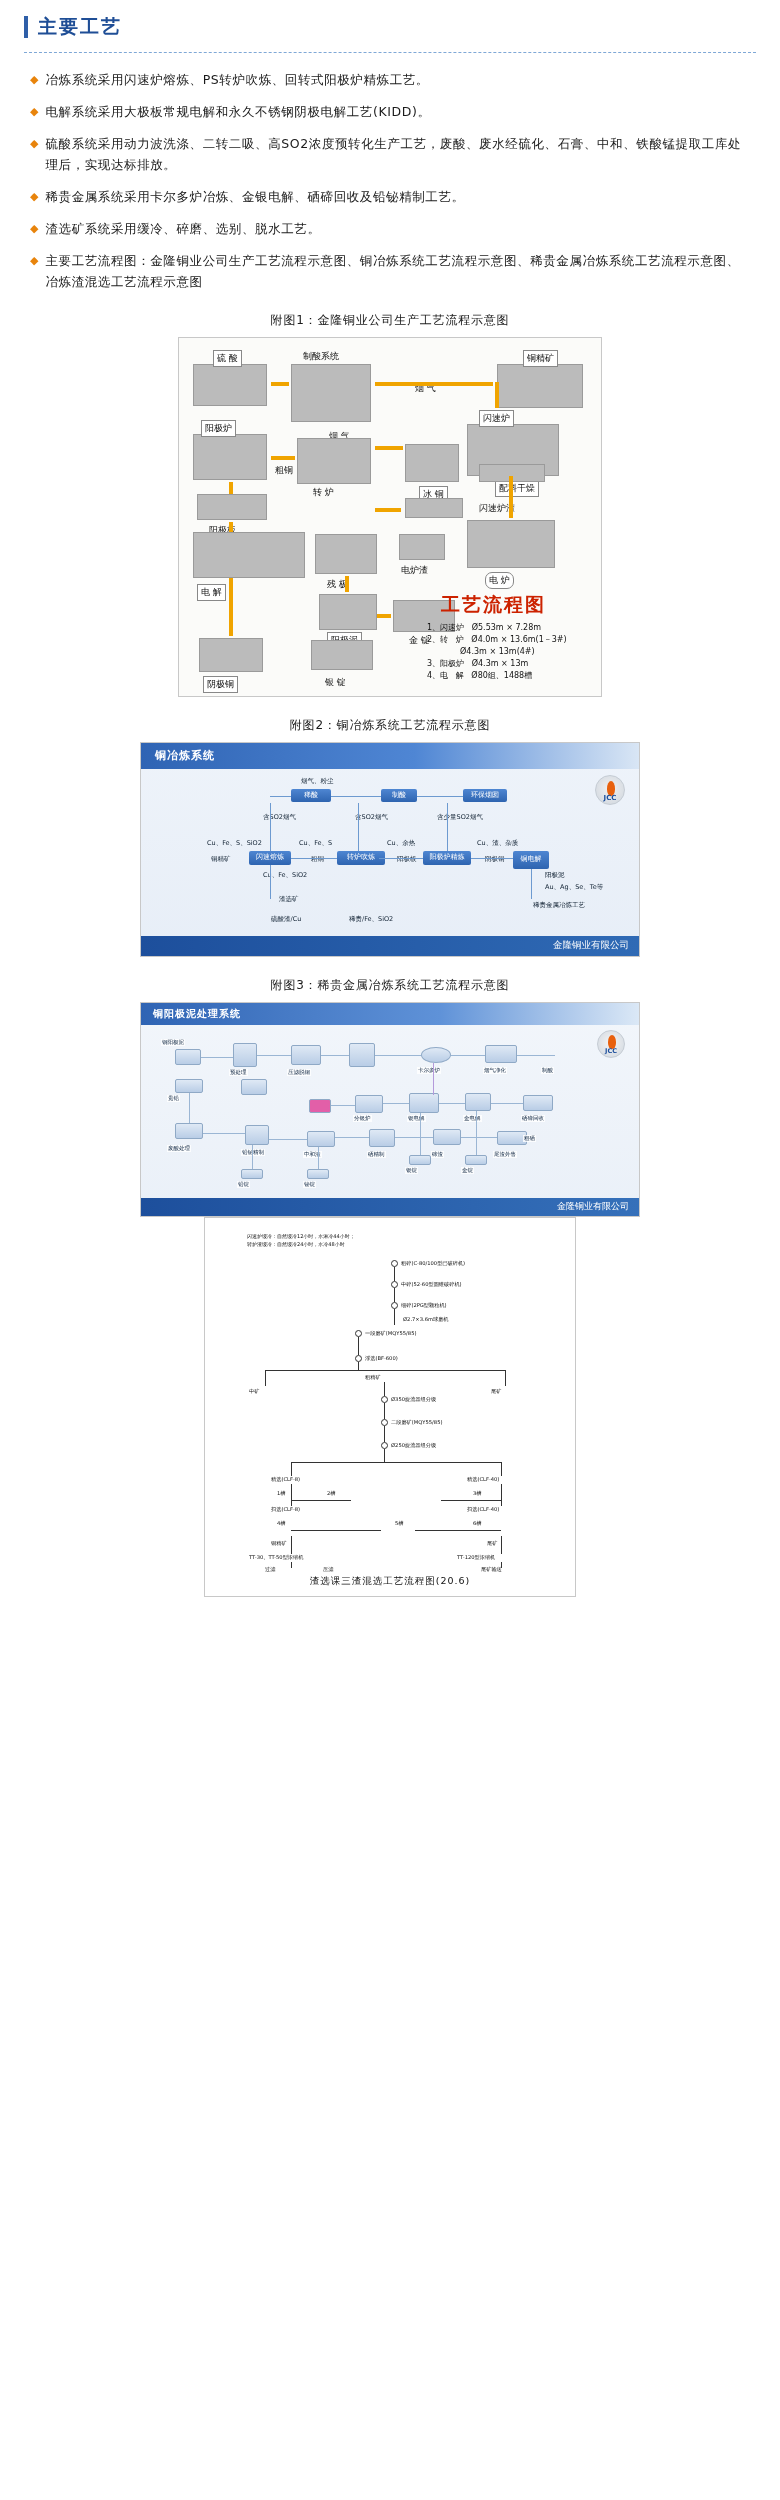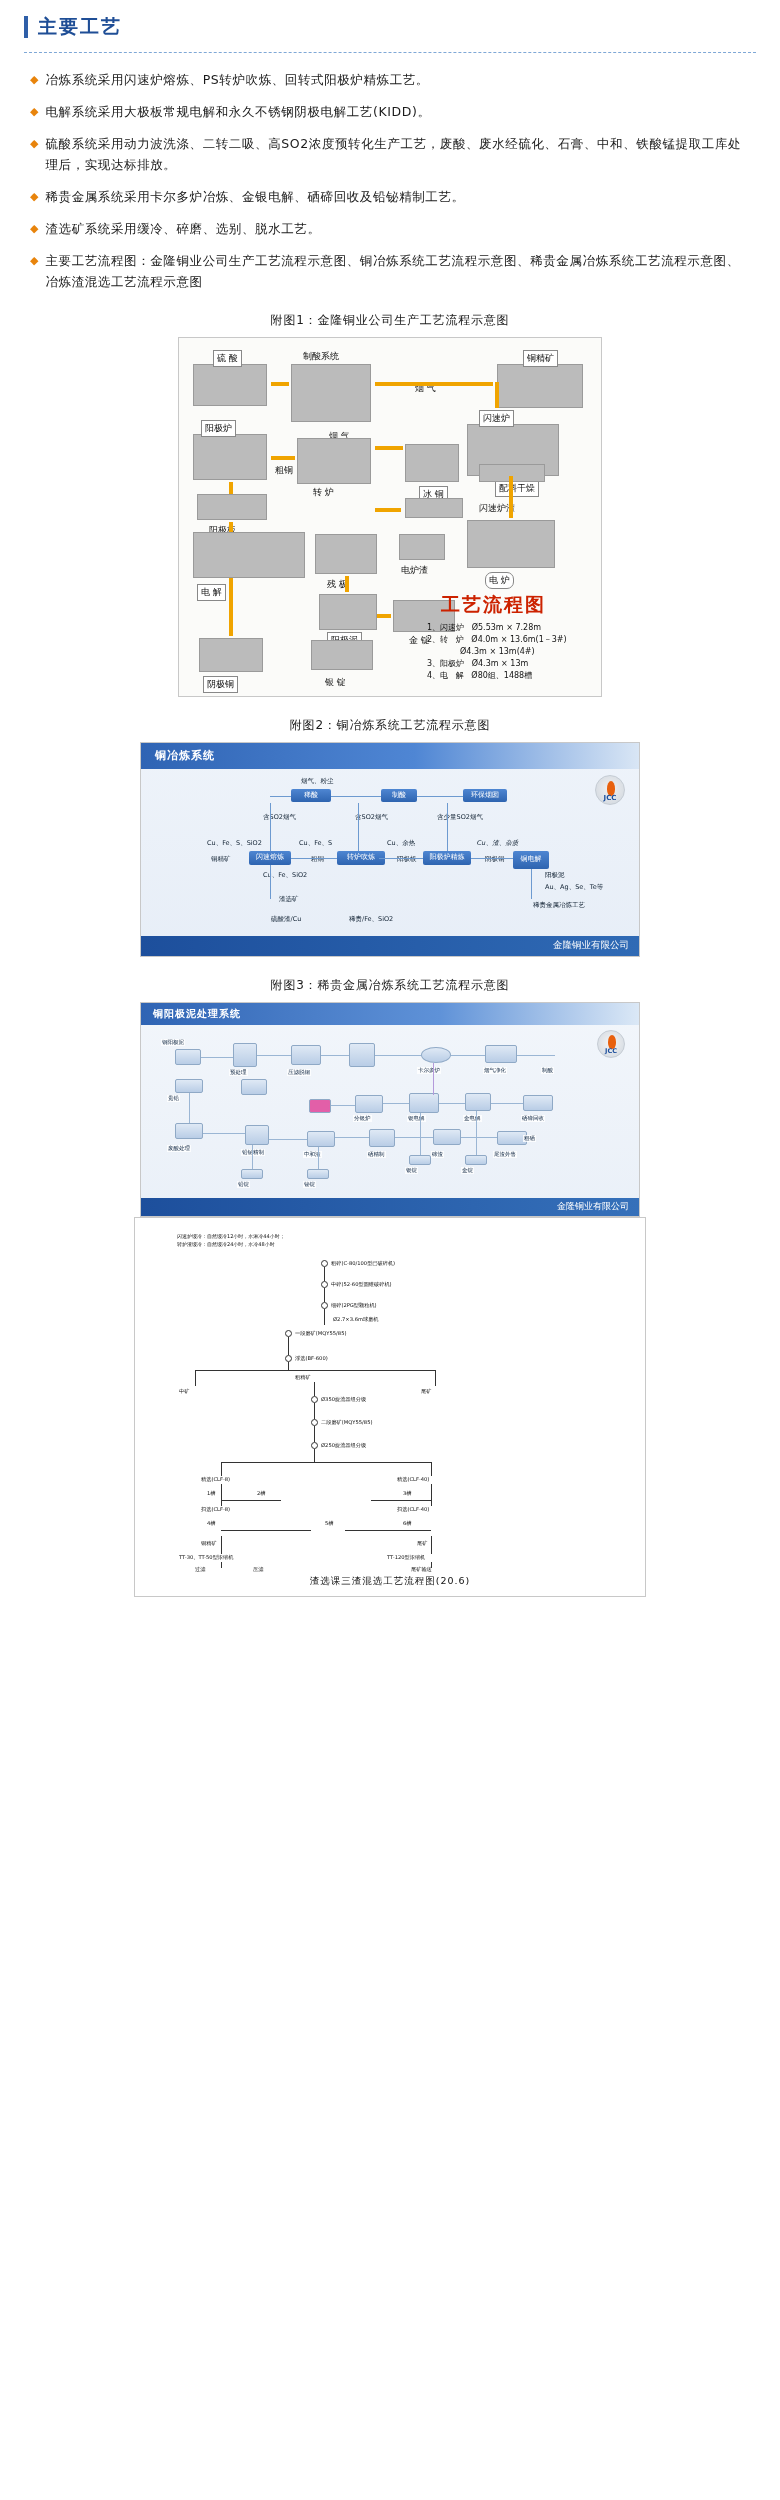--- a/index.html
+++ b/index.html
@@ -225,21 +225,21 @@
     font-family:"DejaVu Sans", sans-serif; white-space:nowrap;
     background:#ffffffcc; padding:0 1px;
   }
   .f3 .ln { position:absolute; background:#9bb6d4; }
   .f3 .ln.h { height:1px; }
   .f3 .ln.v { width:1px; }
   .f3 .pur { background:#b49adb; }
   .f3 .pink { background:#e25fa8; }
 
   
-  .f4 { width: 512px; height: 380px; background:#ffffff; }
+  .f4 { width: 372px; height: 380px; background:#ffffff; }
   .f4 .n {
     position:absolute;
     font-size:5.2px;
     color:#111;
     font-family:"DejaVu Sans", sans-serif;
     white-space:nowrap;
   }
   .f4 .ln { position:absolute; background:#333; }
   .f4 .ln.h { height:0.6px; }
   .f4 .ln.v { width:0.6px; }
@@ -391,21 +391,21 @@
       <div class="txt" style="left:296px; top:70px;">含少量SO2烟气</div>
 
       <div class="node" style="left:108px; top:108px; width:42px; height:14px;">闪速熔炼</div>
       <div class="node" style="left:196px; top:108px; width:48px; height:14px;">转炉吹炼</div>
       <div class="node" style="left:282px; top:108px; width:48px; height:14px;">阳极炉精炼</div>
       <div class="node" style="left:372px; top:108px; width:36px; height:18px;">铜电解</div>
 
       <div class="txt" style="left:66px;  top:96px;">Cu、Fe、S、SiO2</div>
       <div class="txt" style="left:158px; top:96px;">Cu、Fe、S</div>
       <div class="txt" style="left:246px; top:96px;">Cu、余热</div>
-      <div class="txt" style="left:336px; top:96px;font-style:italic;">Cu、渣、杂质</div>
+      <div class="txt" style="left:336px; top:96px;">Cu、渣、杂质</div>
 
       <div class="txt" style="left:70px;  top:112px;">铜精矿</div>
       <div class="txt" style="left:170px; top:112px;">粗铜</div>
       <div class="txt" style="left:256px; top:112px;">阳极板</div>
       <div class="txt" style="left:344px; top:112px;">阴极铜</div>
 
       <div class="txt" style="left:122px; top:128px;">Cu、Fe、SiO2</div>
       <div class="txt" style="left:404px; top:128px;">阳极泥</div>
       <div class="txt" style="left:404px; top:140px;">Au、Ag、Se、Te等</div>
       <div class="txt" style="left:392px; top:158px;">稀贵金属冶炼工艺</div>

